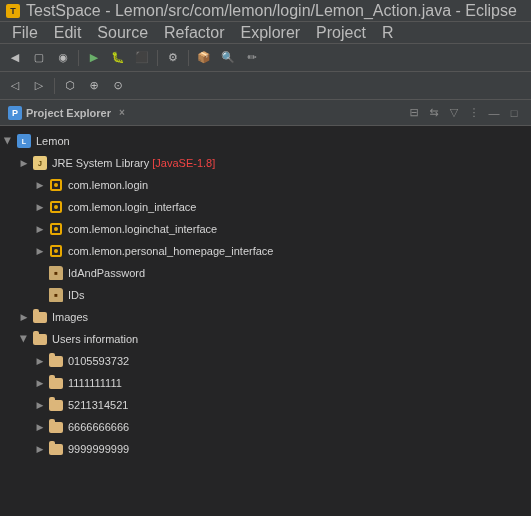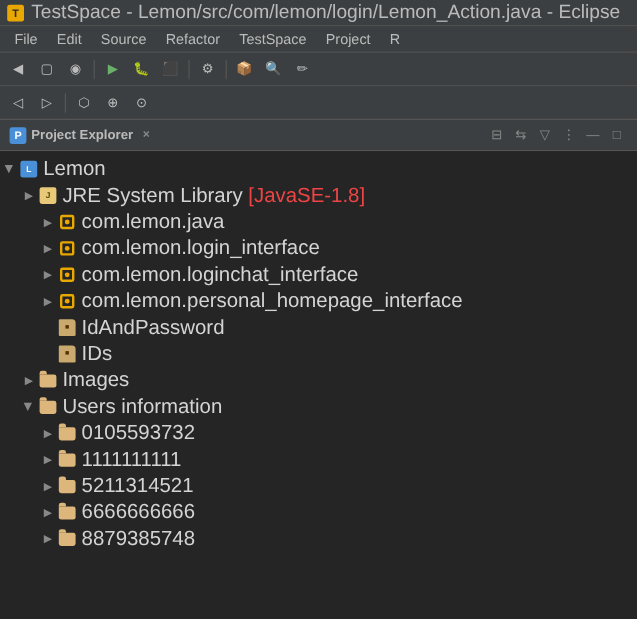--- a/index.html
+++ b/index.html
@@ -40,21 +40,21 @@
     .menu-bar {
       height: 22px;
       background: #3c3f41;
       display: flex;
       align-items: center;
       border-bottom: 1px solid #555;
       padding: 0 4px;
     }
     .menu-item {
       padding: 2px 8px;
-      font-size: 12px;
+      font-size: 16px;
       color: #bbbbbb;
       cursor: pointer;
       height: 100%;
       display: flex;
       align-items: center;
     }
 
     
     .toolbar {
       height: 28px;
@@ -183,21 +183,21 @@
     .tree-icon {
       width: 16px;
       height: 16px;
       flex-shrink: 0;
       display: flex;
       align-items: center;
       justify-content: center;
       margin-right: 4px;
     }
     .tree-label {
-      font-size: 17px;
+      font-size: 11px;
       color: #d4d4d4;
     }
     .tree-label.package { color: #d4d4d4; }
 
     
     .icon-folder {
       width: 14px;
       height: 11px;
       background: #dcb67a;
       border-radius: 0 2px 2px 2px;
@@ -280,21 +280,21 @@
 <div class="title-bar">
   <div class="title-bar-icon">T</div>
   <span class="title-bar-text">TestSpace - Lemon/src/com/lemon/login/Lemon_Action.java - Eclipse</span>
 </div>
 
 <div class="menu-bar">
 <div class="menu-item">File</div>
     <div class="menu-item">Edit</div>
     <div class="menu-item">Source</div>
     <div class="menu-item">Refactor</div>
-    <div class="menu-item">TestSpace</div>
+    <div class="menu-item">Explorer</div>
     <div class="menu-item">Project</div>
     <div class="menu-item">R</div>
   </div>
 
 <div class="toolbar">
   <button class="toolbar-btn">◀</button>
   <button class="toolbar-btn">▢</button>
   <button class="toolbar-btn">◉</button>
   <div class="toolbar-separator"></div>
   <button class="toolbar-btn" style="color:#6aaf6a;">▶</button>
@@ -359,21 +359,21 @@
       <div class="tree-indent"></div>
       <div class="tree-indent"></div>
       <div class="tree-arrow">▶</div>
       <div class="tree-icon">
         <div class="icon-package">
           <div class="icon-package-inner">
             <div class="icon-package-dot"></div>
           </div>
         </div>
       </div>
-      <span class="tree-label package">com.lemon.java</span>
+      <span class="tree-label package">com.lemon.login</span>
     </div>
 
     <div class="tree-item">
       <div class="tree-indent"></div>
       <div class="tree-indent"></div>
       <div class="tree-arrow">▶</div>
       <div class="tree-icon">
         <div class="icon-package">
           <div class="icon-package-inner">
             <div class="icon-package-dot"></div>
@@ -490,17 +490,17 @@
       <span class="tree-label">6666666666</span>
     </div>
 
     <div class="tree-item">
       <div class="tree-indent"></div>
       <div class="tree-indent"></div>
       <div class="tree-arrow">▶</div>
       <div class="tree-icon">
         <div class="icon-folder"></div>
       </div>
-      <span class="tree-label">8879385748</span>
+      <span class="tree-label">9999999999</span>
     </div>
 
   </div>
 </div>
 
 </body></html>

